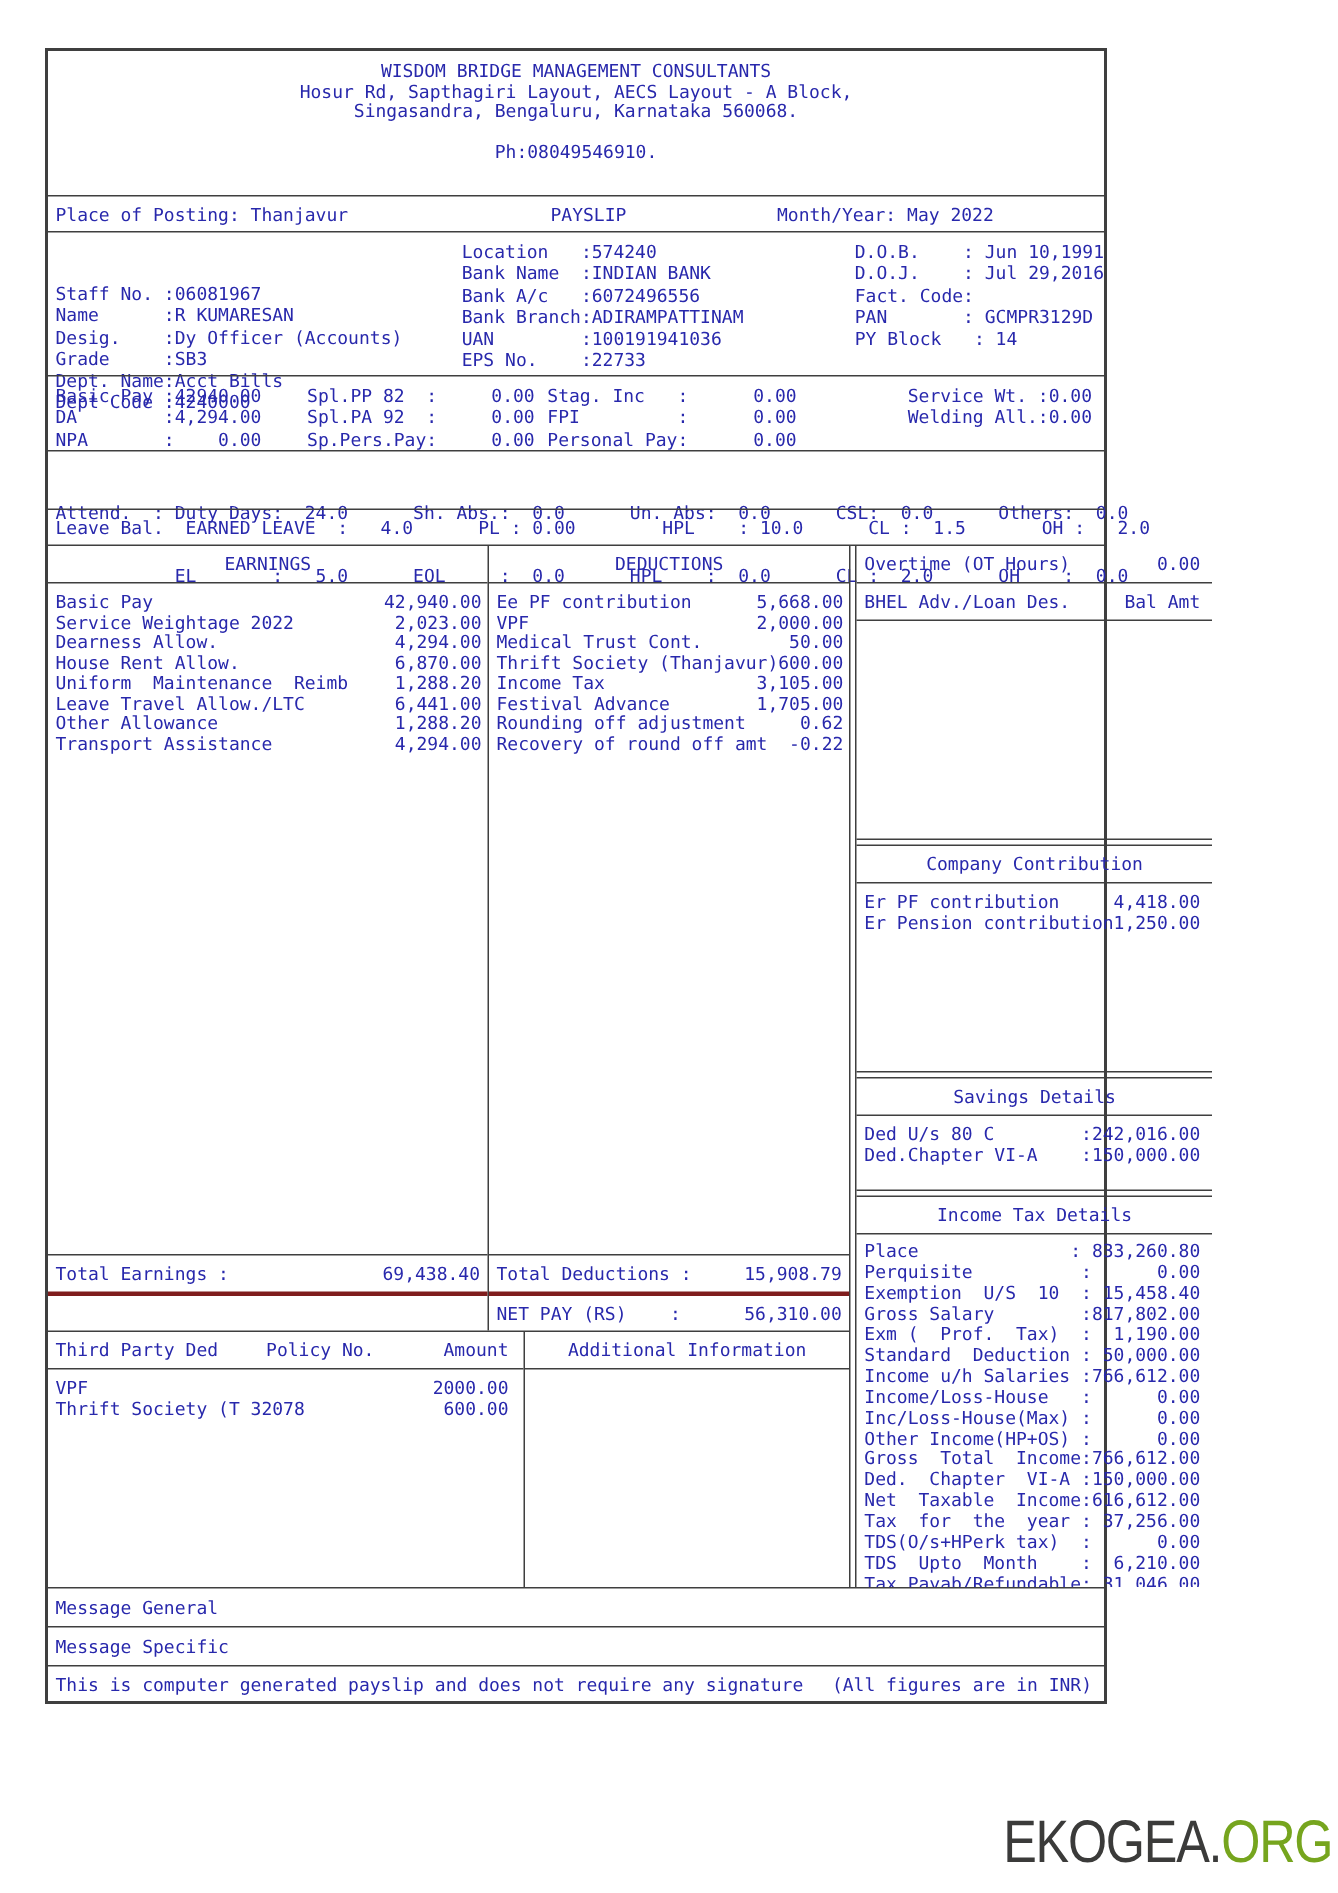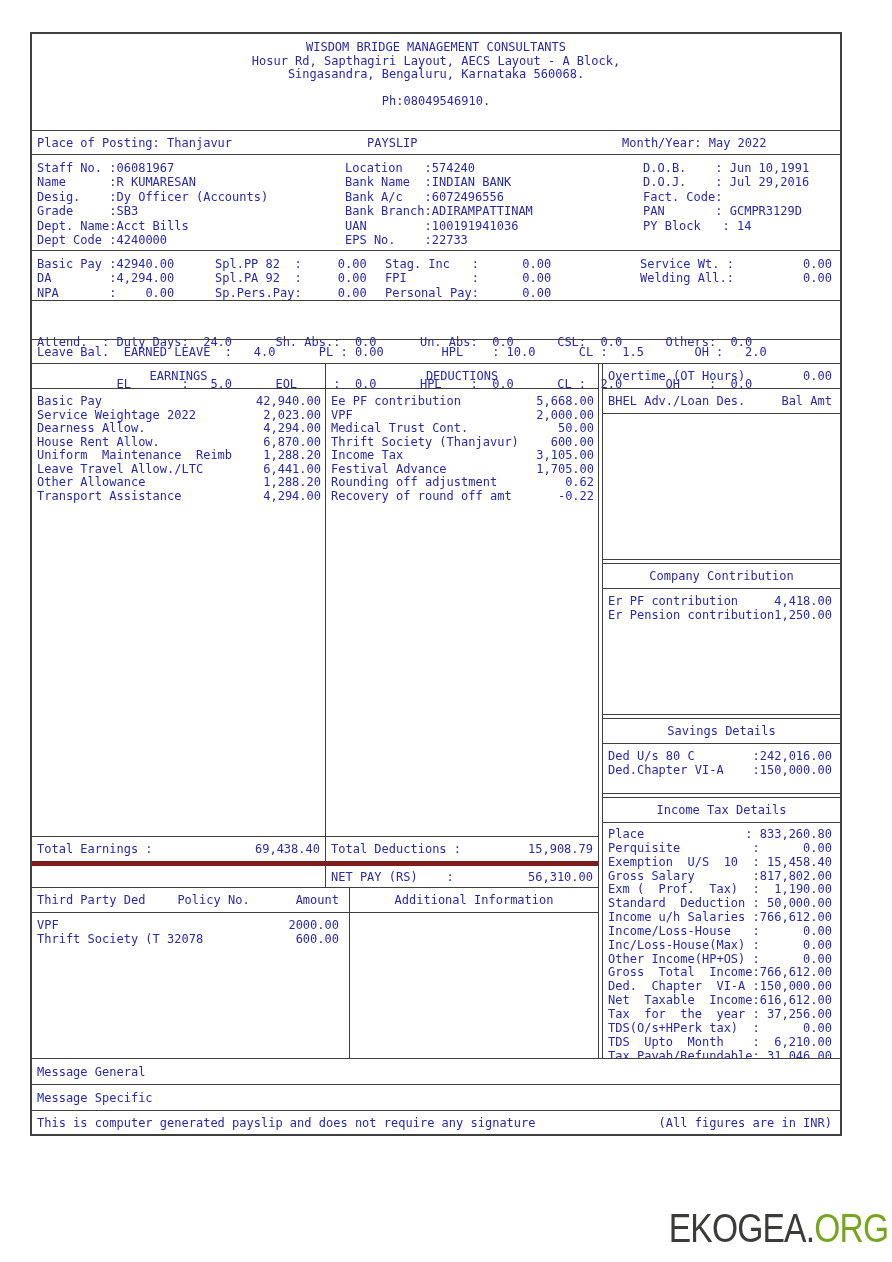--- a/index.html
+++ b/index.html
@@ -1,32 +1,32 @@
 <!DOCTYPE html>
 <html><head>
 <meta charset="utf-8">
 <style>
   * { box-sizing: border-box; margin: 0; padding: 0; }
   html,body { width:892px; height:1262px; background:#ffffff; position:relative;
     font-family:"DejaVu Sans Mono","Liberation Mono",monospace; font-size:12px; color:#2828ac; }
-  .slip { position:absolute; left:30px; top:32px; width:812px; height:1104px;
+  .slip { position:absolute; left:30px; top:32px; width:708px; height:1104px;
     border:2px solid #3f3f3f; display:flex; flex-direction:column; background:#fff; }
   .bt { border-top:1px solid #3f3f3f; }
 
   
   .hd { height:96px; text-align:center; padding-top:7px; line-height:13.6px; }
   .hd .gap { height:13px; }
 
   
   .posting { height:24px; display:grid; grid-template-columns:335px 1fr 218px; align-items:center; }
   .posting .c1 { padding-left:5px; }
 
   
   .staff { height:96px; display:flex; padding:6px 0 0 5px; line-height:14.4px; }
-  .staff .sc1 { width:308px; } .staff .sc2 { width:298px; } .staff .sc3 { flex:1; }
+  .staff .sc1 { width:308px;margin-top:28px; } .staff .sc2 { width:298px; } .staff .sc3 { flex:1; }
   .kv { display:flex; } .kv span { white-space:pre; }
 
   
   .pay { height:50px; display:flex; padding:6px 0 0 5px; line-height:14.4px; }
   .pay .pc1 { width:178px; } .pay .pc2 { width:170px; } .pay .pc3 { width:255px; }
   .pay .pc4 { flex:1; padding-right:8px; }
   .pv8 { width:8ch; text-align:right; white-space:pre; }
   .pv9 { width:9ch; text-align:right; white-space:pre; }
   .pv10 { width:10ch; text-align:right; white-space:pre; }
   .pvend { margin-left:auto; white-space:pre; }
@@ -38,21 +38,21 @@
   .main { height:695px; display:flex; border-top:1px solid #3f3f3f; }
   .lm { width:575px; display:flex; flex-direction:column; border-right:1px solid #3f3f3f; }
   .lm-top { height:523px; display:flex; }
   .col-e { width:294px; border-right:1px solid #3f3f3f; display:flex; flex-direction:column; }
   .col-d { flex:1; display:flex; flex-direction:column; }
   .th { height:25px; border-bottom:1px solid #3f3f3f; display:flex; align-items:center; justify-content:center; }
   .tbody { flex:1; padding:6px 4px 0 5px; line-height:13.5px; overflow:hidden; }
   .er { display:flex; } .er .l { white-space:pre; } .er .v { margin-left:auto; white-space:pre; }
   .trow { height:25px; border-top:1px solid #3f3f3f; display:flex; align-items:center; padding:0 5px 0 5px; }
   .trow .v { margin-left:auto; white-space:pre; }
-  .nprow { height:26px; border-top:5px solid #7f1d1d; display:flex; align-items:center; padding:0 5px 0 5px; }
+  .nprow { height:26px; border-top:3px solid #7f1d1d; display:flex; align-items:center; padding:0 5px 0 5px; }
   .nprow .l { white-space:pre; } .nprow .v { margin-left:auto; white-space:pre; }
 
   
   .tp { height:171px; display:flex; border-top:1px solid #3f3f3f; }
   .tp-left { width:318px; border-right:1px solid #3f3f3f; display:flex; flex-direction:column; }
   .tph { height:25px; border-bottom:1px solid #3f3f3f; display:flex; align-items:center; padding:0 10px 0 5px; }
   .tph .p2 { margin-left:32px; } .tph .p3 { margin-left:auto; }
   .tpbody { flex:1; padding:6px 10px 0 5px; line-height:13.7px; }
   .tp-right { flex:1; display:flex; flex-direction:column; }
   .tp-right .ahdr { height:25px; border-bottom:1px solid #3f3f3f; display:flex; align-items:center; justify-content:center; }

